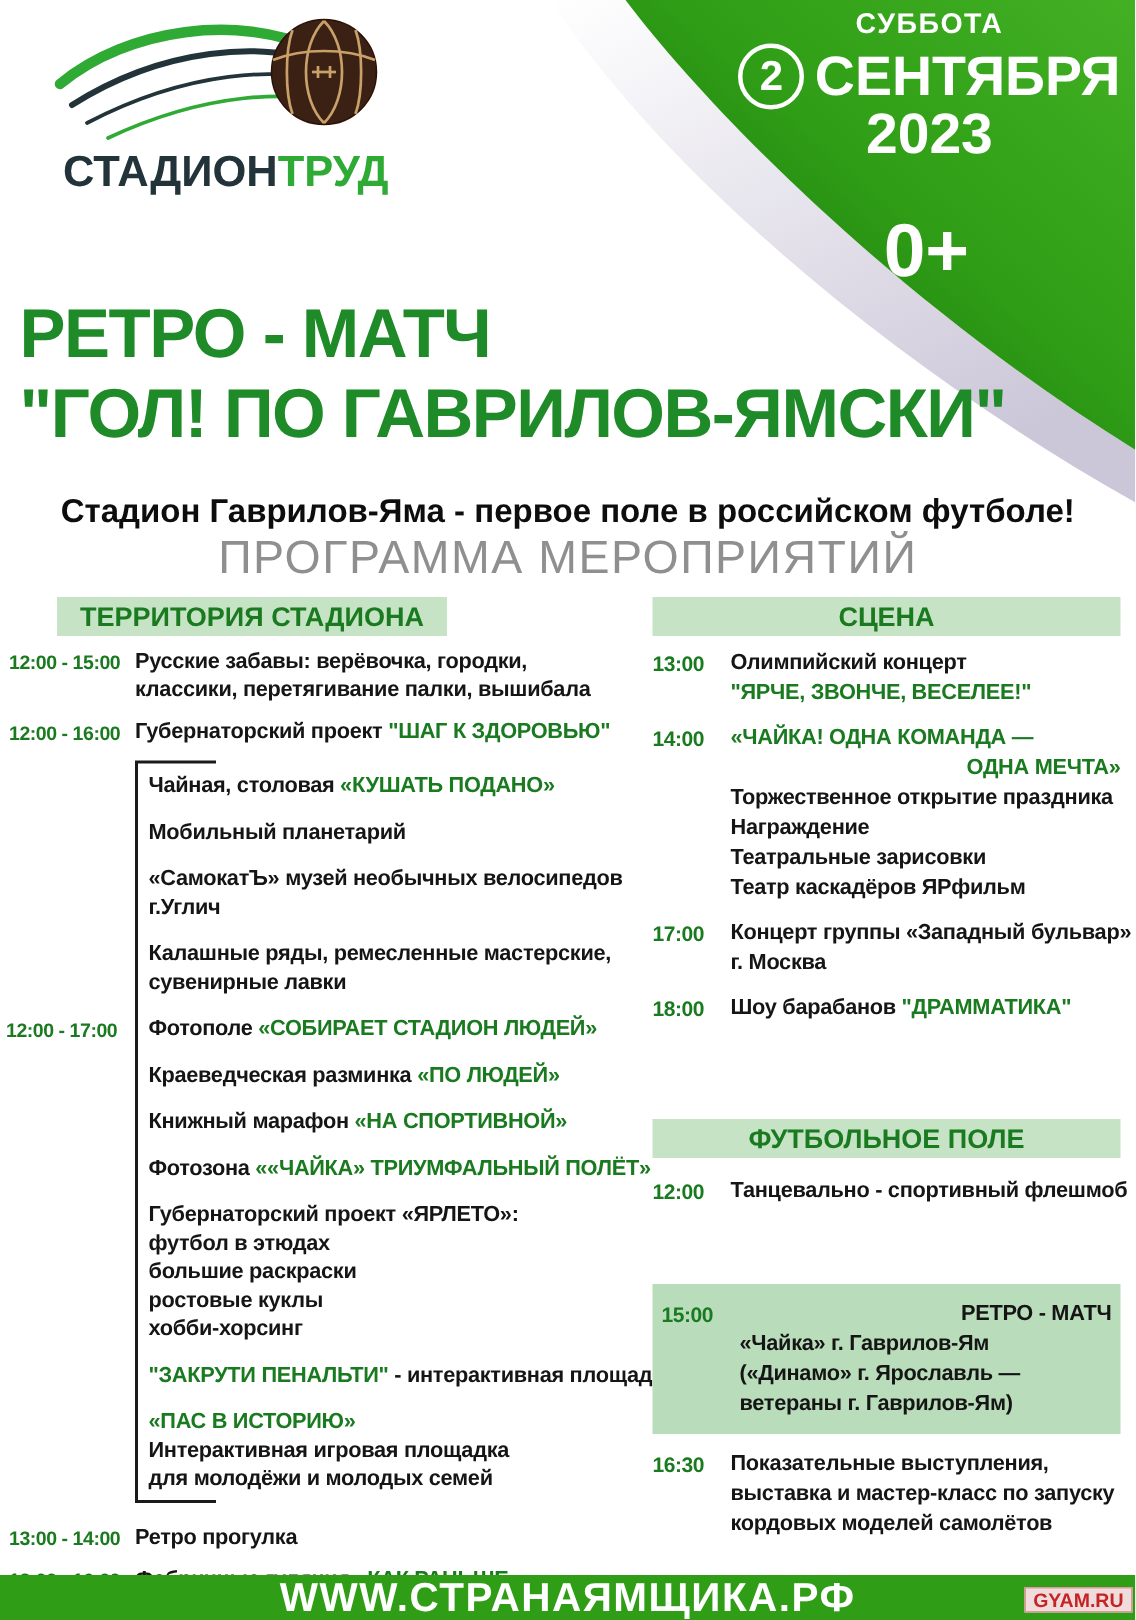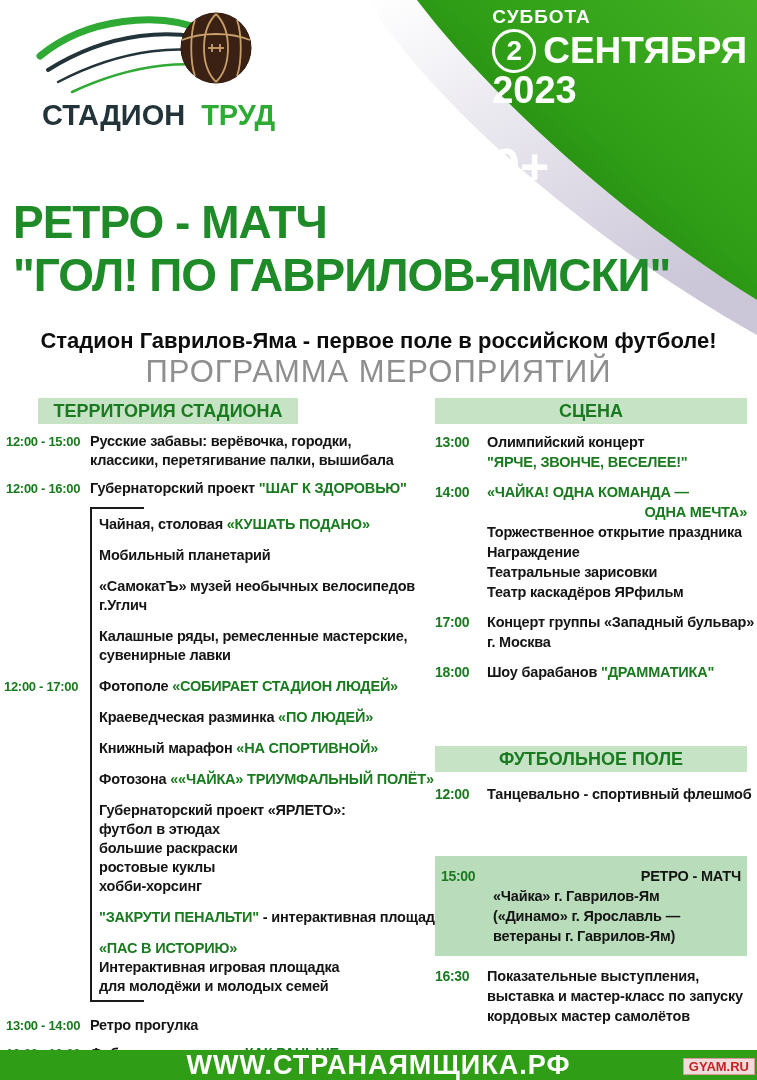--- a/index.html
+++ b/index.html
@@ -14,34 +14,34 @@
     --logo-green:#2faa35;
     --logo-dark:#22343a;
   }
   html,body{margin:0;padding:0;background:#fff;}
   .poster{
     position:relative;width:757px;height:1080px;overflow:hidden;background:#fff;
     font-family:"Liberation Sans","DejaVu Sans",sans-serif;
   }
   
   .corner{position:absolute;top:0;right:0;z-index:1;}
-  .date-badge{position:absolute;top:6px;right:10px;z-index:3;color:#fff;text-align:left;}
+  .date-badge{position:absolute;top:6px;right:10px;z-index:3;color:#fff;text-align:center;}
   .weekday{font-size:19px;font-weight:700;letter-spacing:1px;}
   .month-row{display:flex;align-items:center;justify-content:flex-end;gap:7px;margin-top:1px;}
   .day-circle{width:38px;height:38px;border:3px solid #fff;border-radius:50%;
     font-size:28px;font-weight:700;display:flex;align-items:center;justify-content:center;}
   .month{font-size:37px;font-weight:700;}
   .year{font-size:38px;font-weight:700;margin-top:-4px;}
   .age{font-size:50px;font-weight:700;margin-top:26px;padding-right:4px;}
   
   .logo{position:absolute;left:28px;top:6px;width:250px;z-index:2;}
   .logo svg{display:block;}
   .logo-text{margin:3px 0 0 14px;font-size:29px;font-weight:800;letter-spacing:0;}
   .lt1{color:var(--logo-dark);}
-  .lt2{color:var(--logo-green);padding-left:16px;}
+  .lt2{color:var(--logo-green);}
   
   .title{position:absolute;left:13px;top:196px;margin:0;z-index:4;
     font-size:46px;line-height:53px;font-weight:700;letter-spacing:-1px;color:var(--green-title);}
   .subtitle{position:absolute;top:328px;left:0;right:0;text-align:center;z-index:4;
     font-size:22px;font-weight:700;color:#0d0d0d;}
   .program-heading{position:absolute;top:354px;left:0;right:0;text-align:center;
     font-size:31px;font-weight:400;letter-spacing:1px;color:var(--gray-heading);}
   
   .col{position:absolute;top:398px;}
   .col-left{left:6px;width:420px;}
@@ -289,21 +289,21 @@
             <div class="line"><span>«Чайка» г. Гаврилов-Ям</span></div>
             <div class="line"><span>(«Динамо» г. Ярославль —</span></div>
             <div class="line"><span>ветераны г. Гаврилов-Ям)</span></div>
           </div>
         </div>
         <div class="row">
           <div class="time has">16:30</div>
           <div class="content">
             <div class="line"><span>Показательные выступления,</span></div>
             <div class="line"><span>выставка и мастер-класс по запуску</span></div>
-            <div class="line"><span>кордовых мастер самолётов</span></div>
+            <div class="line"><span>кордовых моделей самолётов</span></div>
           </div>
         </div>
       </div>
   </div>
 
   <div class="footer">
     <span>WWW.СТРАНАЯМЩИКА.РФ</span>
     <span class="badge">GYAM.RU</span>
   </div>
 

